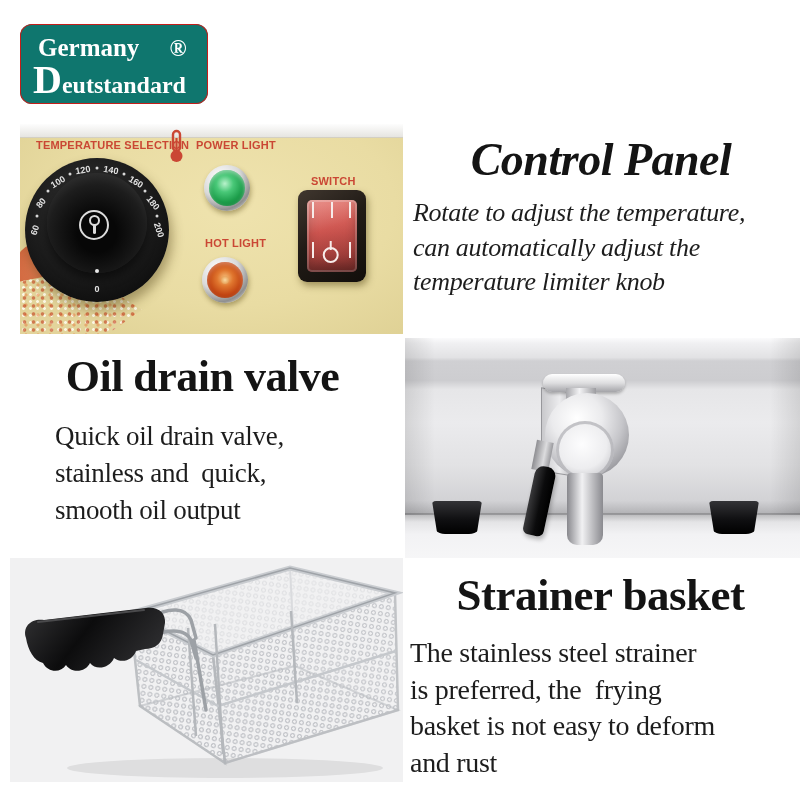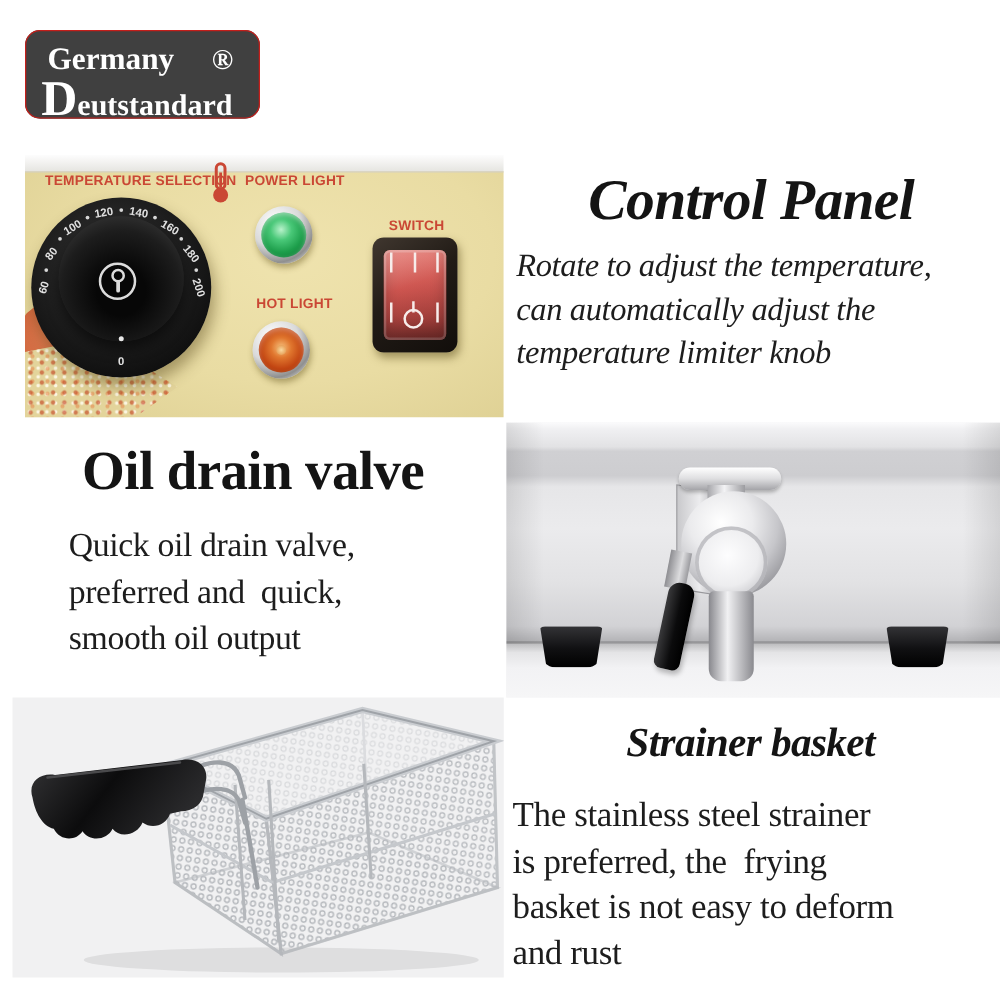--- a/index.html
+++ b/index.html
@@ -1,40 +1,40 @@
 <!DOCTYPE html>
 <html><head>
 <meta charset="utf-8">
 <style>
   html,body{margin:0;padding:0;background:#fff;}
   .page{position:relative;width:800px;height:800px;background:#ffffff;overflow:hidden;
         font-family:"Liberation Serif",serif;}
 
   
-  .logo{position:absolute;left:20px;top:24px;width:188px;height:71px;background:#404040;
+  .logo{position:absolute;left:20px;top:24px;width:188px;height:80px;background:#0f766e;
         border-radius:12px;color:#fff;box-shadow:0 0 0 1px #c41e1a inset;}
   .logo-row1{display:flex;align-items:baseline;margin:11px 0 0 18px;font-weight:700;font-size:25px;line-height:26px;}
   .logo-reg{margin-left:30px;font-size:23px;font-weight:700;}
   .logo-row2{display:block;margin:1px 0 0 13px;font-weight:700;font-size:24px;line-height:34px;}
   .logo-row2::first-letter{font-size:40px;}
 
   
   .sec-title{position:relative;font-weight:700;color:#141414;text-align:center;letter-spacing:-0.5px;}
   .body-line{white-space:pre-wrap;color:#1d1d1d;letter-spacing:-0.3px;}
 
   .txt-control{position:absolute;left:405px;top:134px;width:392px;font-style:italic;}
   .txt-control .sec-title{font-size:46px;line-height:52px;}
   .txt-control .sec-body{margin-top:10px;padding-left:8px;font-size:26px;line-height:34.5px;}
 
   .txt-oil{position:absolute;left:5px;top:352px;width:395px;}
   .txt-oil .sec-title{font-size:44px;line-height:50px;}
   .txt-oil .sec-body{margin-top:16px;padding-left:50px;font-size:27px;line-height:37px;}
 
   .txt-basket{position:absolute;left:408px;top:570px;width:385px;}
-  .txt-basket .sec-title{font-size:33px;line-height:50px;font-style:italic;}
+  .txt-basket .sec-title{font-size:45px;line-height:50px;}
   .txt-basket .sec-body{margin-top:15px;padding-left:2px;font-size:28px;line-height:36.5px;}
 
   
   .photo-panel{position:absolute;left:20px;top:124px;width:383px;height:210px;overflow:hidden;}
   .panel-strip{position:absolute;left:0;top:0;width:100%;height:13px;
                background:linear-gradient(#fdfdfd,#e6e5e1);border-bottom:1px solid #d3cfc2;}
   .panel-bg{position:absolute;left:0;top:13px;right:0;bottom:0;
             background:radial-gradient(ellipse at 55% 35%,#efe3ae 0%,#e9dca3 55%,#ddcf92 100%);}
   .panel-label{position:absolute;font-family:"Liberation Sans",sans-serif;font-weight:700;
                font-size:11px;color:#ca4734;letter-spacing:0.2px;}
@@ -231,21 +231,21 @@
       <div class="body-line">Rotate to adjust the temperature,</div>
       <div class="body-line">can automatically adjust the</div>
       <div class="body-line">temperature limiter knob</div>
     </div>
   </div>
 
   <div class="txt-oil">
     <div class="sec-title">Oil drain valve</div>
     <div class="sec-body">
       <div class="body-line">Quick oil drain valve,</div>
-      <div class="body-line">preferred and  quick,</div>
+      <div class="body-line">stainless and  quick,</div>
       <div class="body-line">smooth oil output</div>
     </div>
   </div>
 
   <div class="photo-valve">
     <div class="valve-floor"></div>
     <div class="fryer-body"></div>
     <div class="body-shadow"></div>
     <div class="foot foot-left"></div>
     <div class="foot foot-right"></div>

